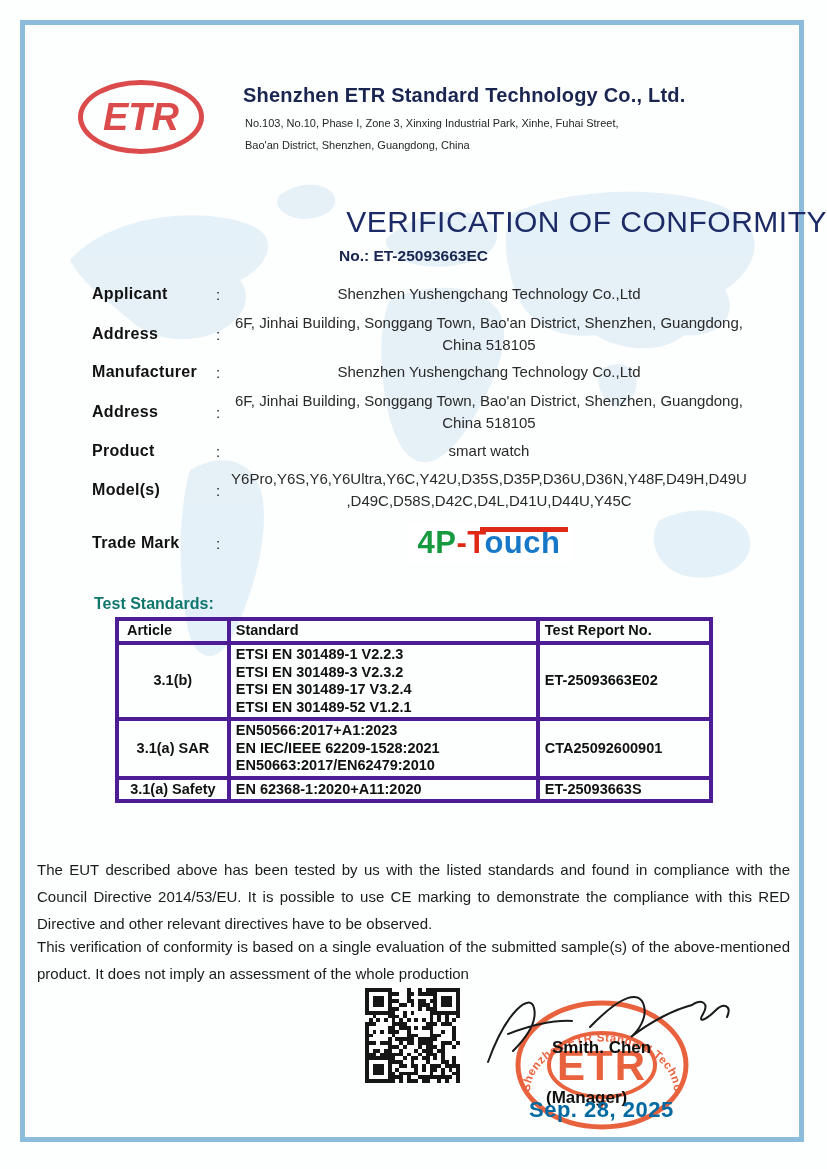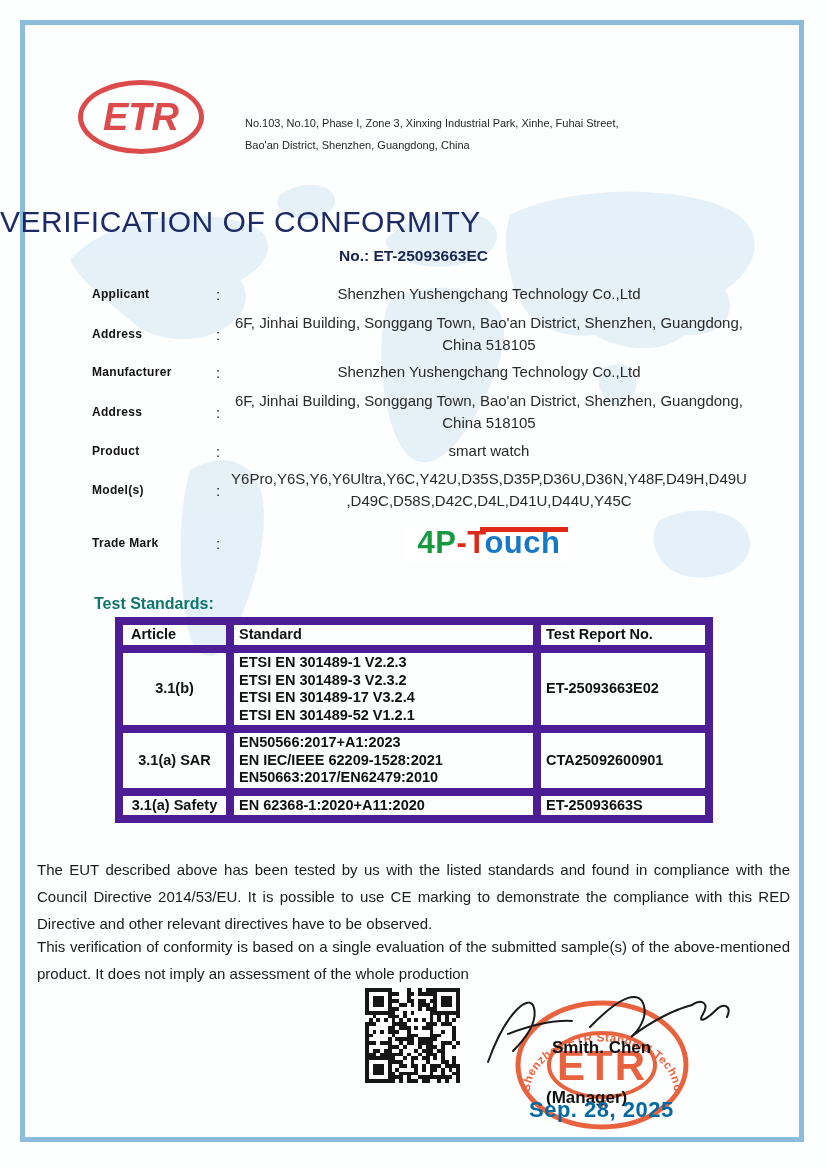--- a/index.html
+++ b/index.html
@@ -27,33 +27,33 @@
     position:absolute;left:243px;top:84px;z-index:2;
     font-size:20px;font-weight:bold;color:#1a2550;letter-spacing:0.2px;
   }
   .hdr-line{position:absolute;left:245px;z-index:2;font-size:11px;color:#262626;}
   .hdr-a1{top:117px;}
   .hdr-a2{top:139px;}
   .hdr-contact{top:160px;}
   .hdr-contact span{margin-right:16px;}
   
   .title{
-    position:absolute;left:0;top:205px;width:100%;text-align:left;z-index:2;
+    position:absolute;left:0;top:205px;width:100%;text-align:right;z-index:2;
     font-size:30px;color:#1c2b66;letter-spacing:0.5px;
   }
   .cert-no{
     position:absolute;left:0;top:247px;width:100%;text-align:center;z-index:2;
     font-size:15.5px;font-weight:bold;color:#17254f;
   }
   
   .field-row{
     position:absolute;left:92px;width:656px;z-index:2;
     display:flex;align-items:center;
   }
-  .field-row .lbl{width:124px;flex:none;font-size:12px;font-weight:bold;color:#111;letter-spacing:0.3px;}
+  .field-row .lbl{width:124px;flex:none;font-size:16px;font-weight:bold;color:#111;letter-spacing:0.3px;}
   .field-row .colon{width:14px;flex:none;font-size:15px;color:#222;}
   .field-row .val{flex:1;font-size:15px;color:#2a2a2a;line-height:22px;text-align:center;}
   .val-justify{text-align:justify;}
   .fr1{top:282px;height:24px;}
   .fr2{top:311px;height:46px;}
   .fr3{top:360px;height:24px;}
   .fr4{top:389px;height:46px;}
   .fr5{top:439px;height:24px;}
   .fr6{top:467px;height:46px;}
   .fr7{top:517px;height:52px;}
@@ -67,21 +67,21 @@
   
   .ts-heading{
     position:absolute;left:94px;top:595px;z-index:2;
     font-size:16px;font-weight:bold;color:#0f766e;
   }
   .ts-table{
     position:absolute;left:115px;top:617px;z-index:2;
     border-collapse:collapse;table-layout:fixed;width:598px;
   }
   .ts-table th,.ts-table td{
-    border:8px solid #4c1d95;font-size:14.5px;font-weight:bold;color:#111;
+    border:4px solid #4c1d95;font-size:14.5px;font-weight:bold;color:#111;
     padding:1px 5px;line-height:17.5px;vertical-align:middle;
   }
   .ts-table th{text-align:left;height:18px;}
   .col-article{width:111px;}
   .col-standard{width:307px;}
   .col-report{width:172px;}
   .td-article{text-align:center;}
   
   .para{
     position:absolute;left:37px;width:753px;z-index:2;
@@ -112,20 +112,21 @@
       <path d="M600,370 C615,360 632,363 636,378 C639,392 628,408 614,405 C602,402 595,382 600,370 Z"></path>
       <path d="M660,520 C690,505 730,508 745,528 C757,545 748,568 720,575 C695,582 668,575 658,555 C652,542 652,530 660,520 Z"></path>
     </g>
   </svg>
 
   <div class="frame"></div>
 
   <div class="logo-oval">
     <span>ETR</span>
   </div>
+  <div class="company-name">Shenzhen ETR Standard Technology Co., Ltd.</div>
   <div class="hdr-line hdr-a1">No.103, No.10, Phase I, Zone 3, Xinxing Industrial Park, Xinhe, Fuhai Street,</div>
   <div class="hdr-line hdr-a2">Bao'an District, Shenzhen, Guangdong, China</div>
 
   <div class="title">VERIFICATION OF CONFORMITY</div>
   <div class="cert-no">No.: ET-25093663EC</div>
 
   <div class="field-row fr1">
     <span class="lbl">Applicant</span>
     <span class="colon">:</span>
     <span class="val">Shenzhen Yushengchang Technology Co.,Ltd</span>

